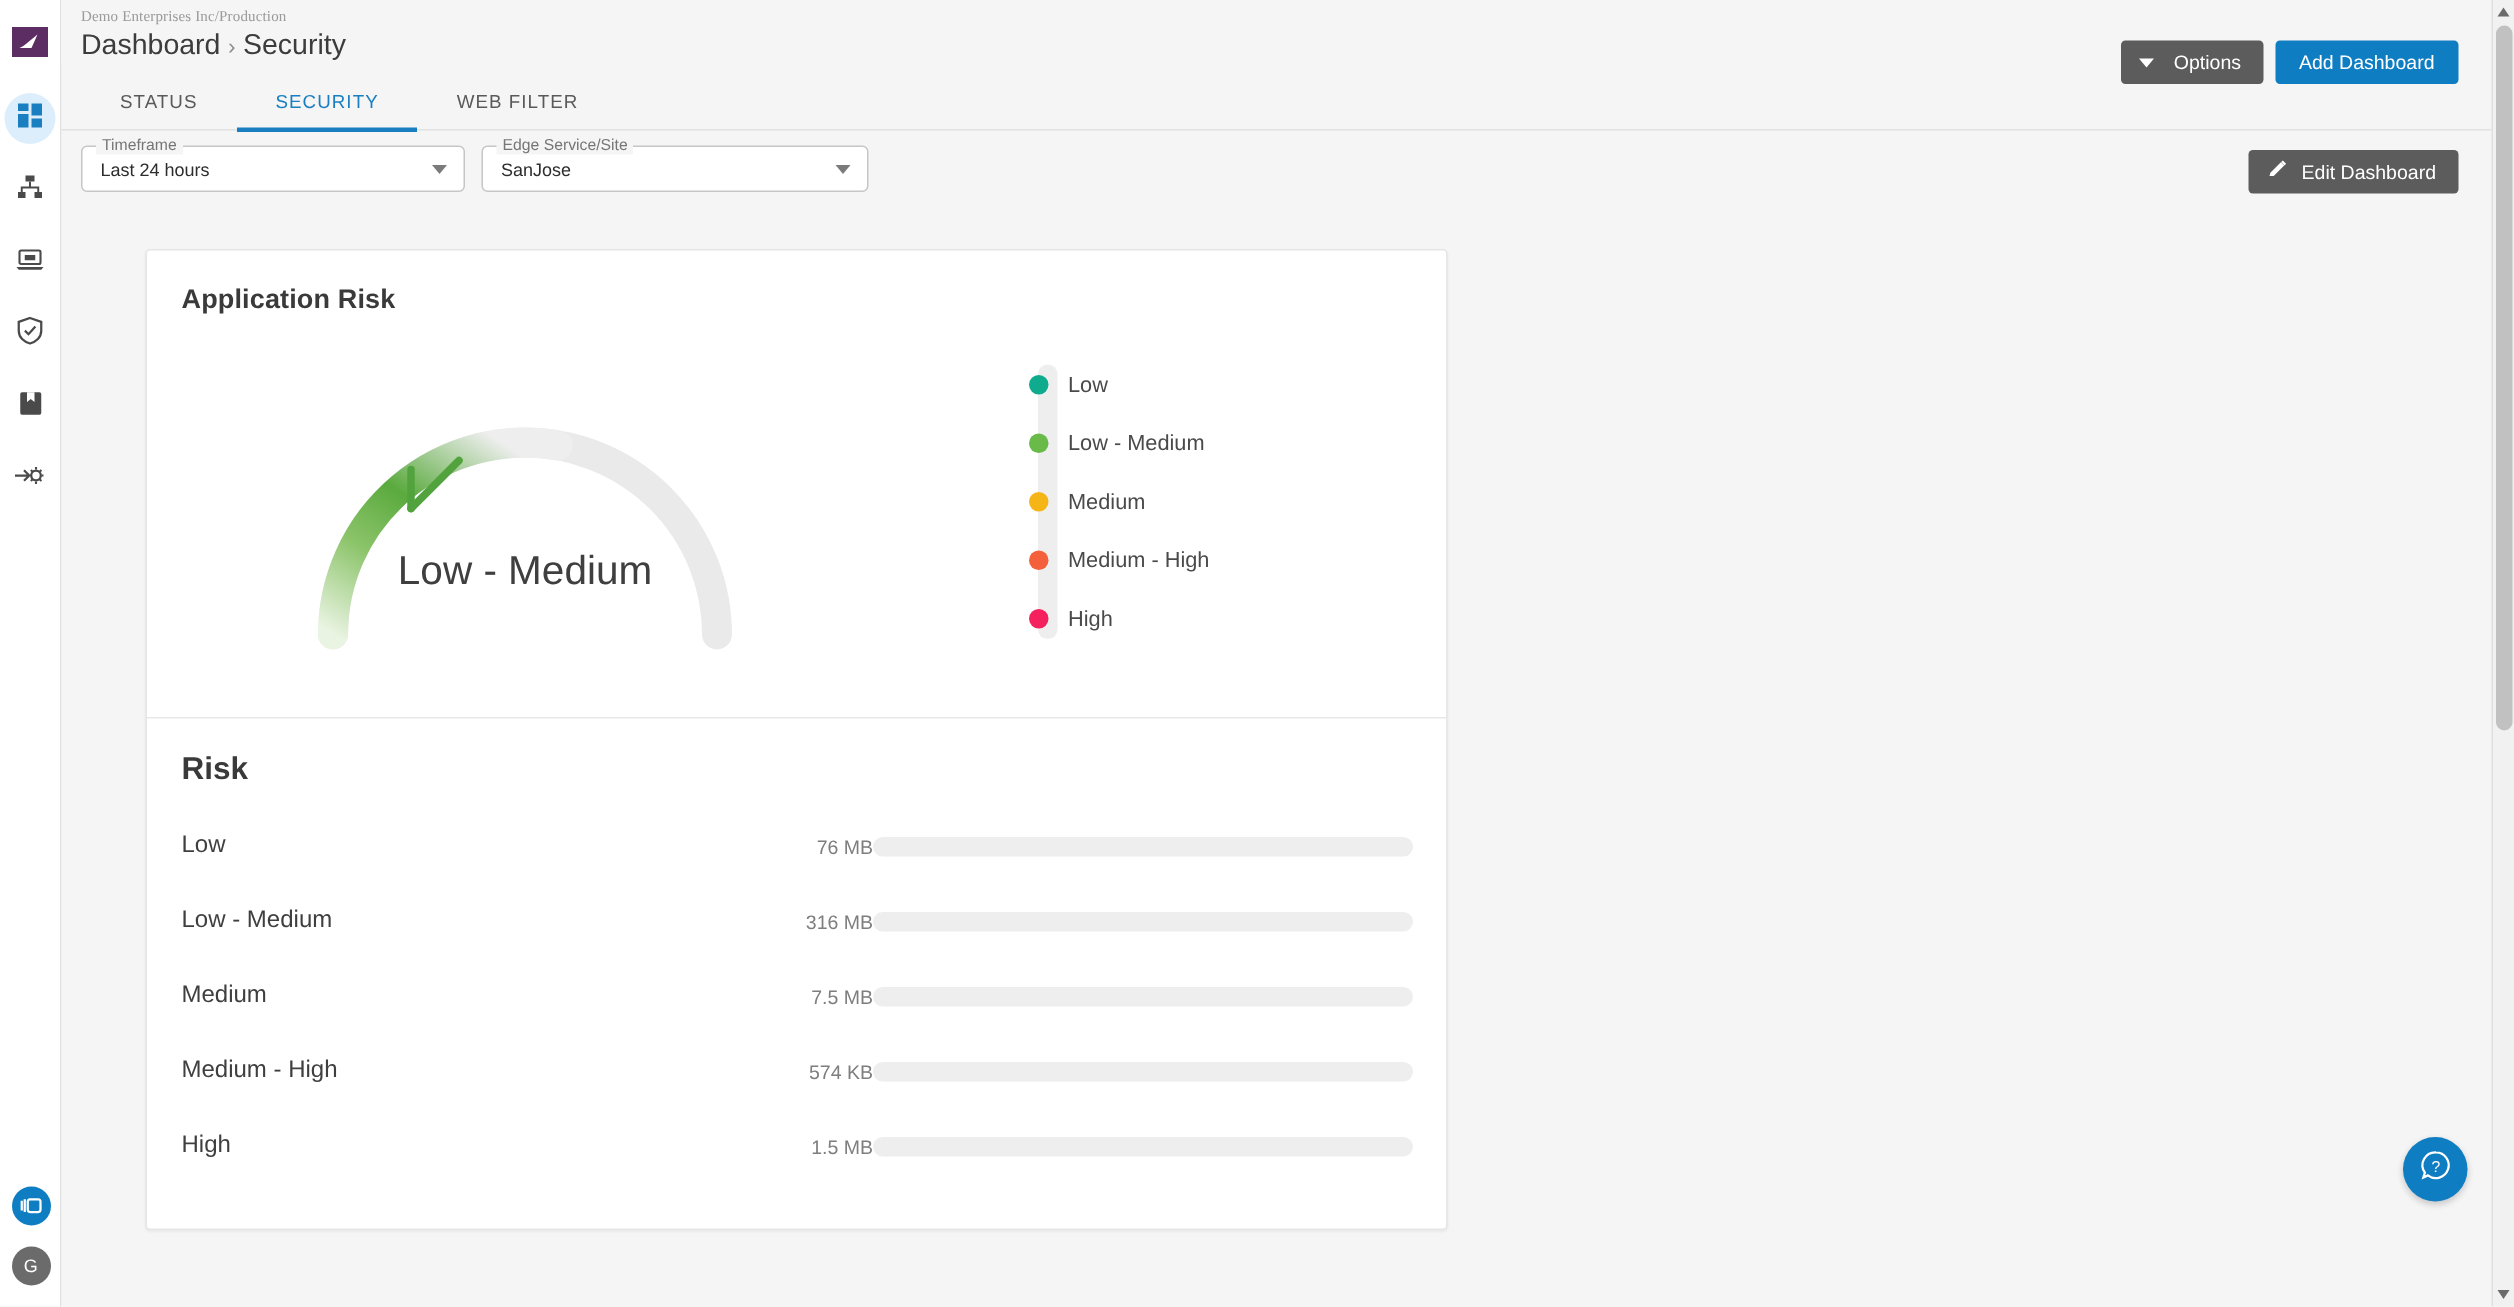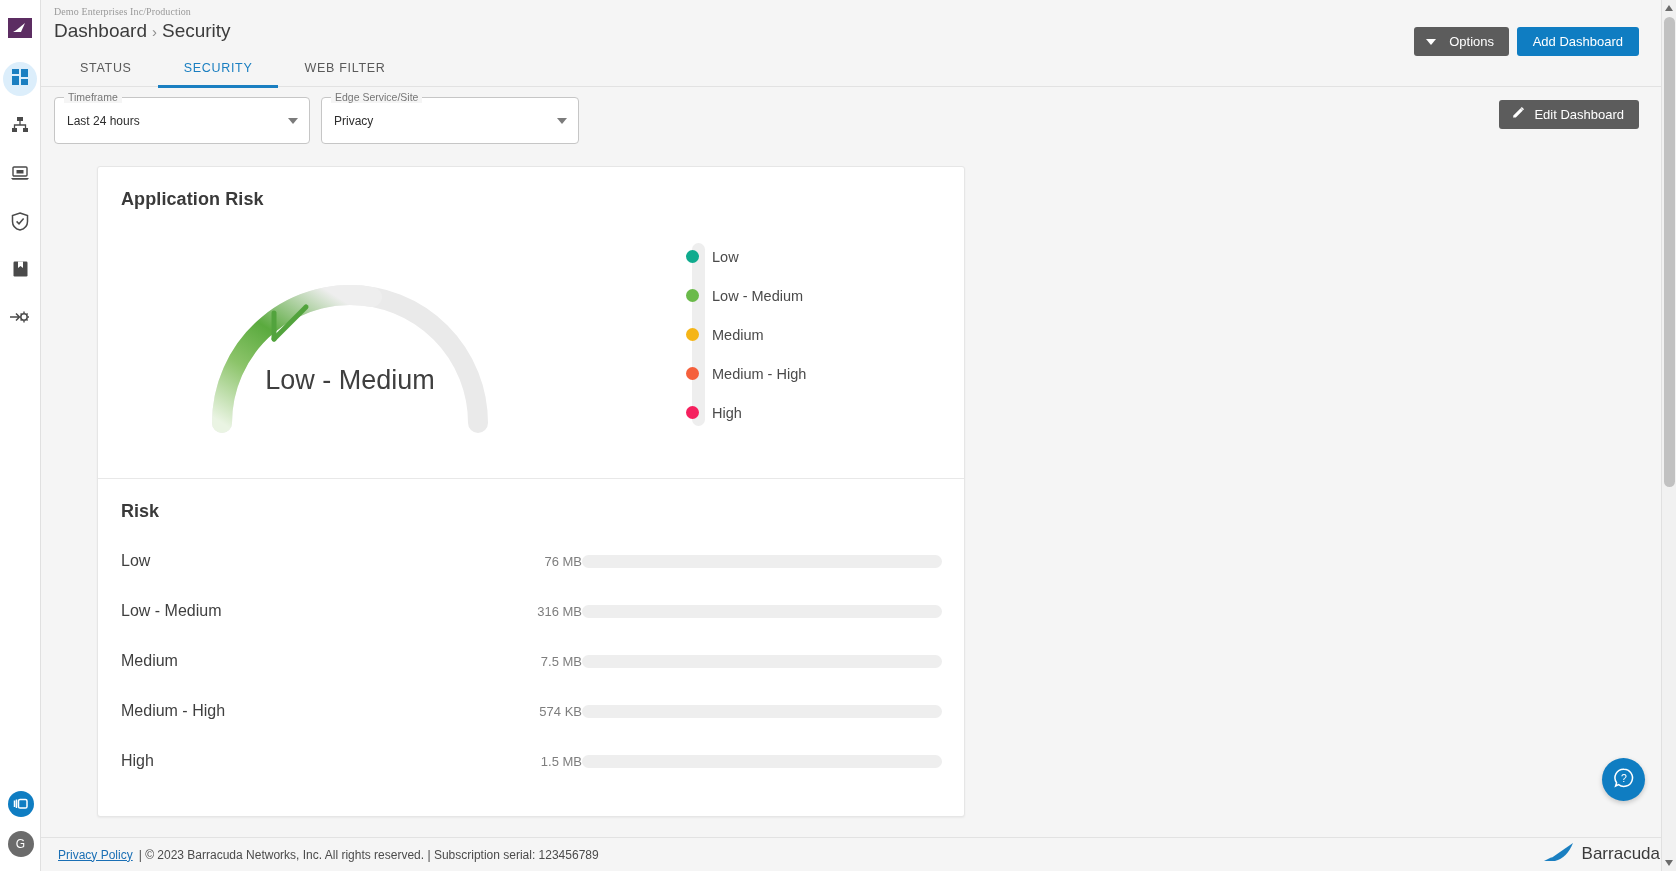--- a/index.html
+++ b/index.html
@@ -62,21 +62,21 @@
     cursor: pointer; position: relative; font-weight: 400;
   }
   .tab.active { color: #1a7fc1; }
   .tab.active::after {
     content: ""; position: absolute; left: 0; right: 0; bottom: -1px;
     height: 3px; background: #1a7fc1;
   }
 
   .filterrow { display: flex; align-items: center; padding: 10px 0 0 13px; gap: 11px; }
   .field {
-    position: relative; height: 47px; border: 1px solid #c6c6c6; border-radius: 4px;
+    position: relative; height: 31px; border: 1px solid #c6c6c6; border-radius: 4px;
     background: #fff; display: flex; align-items: center; cursor: pointer;
   }
   .field.timeframe { width: 256px; }
   .field.edge { width: 258px; }
   .field-label {
     position: absolute; top: -7px; left: 9px; background: #f5f5f5;
     padding: 0 4px; font-size: 10.5px; color: #767676; line-height: 12px;
   }
   .field-value { padding-left: 12px; font-size: 12px; color: #2d2d2d; }
   .caret {
@@ -135,21 +135,21 @@
   }
   .legend-item {
     position: relative; display: flex; align-items: center; height: 39px; z-index: 2;
   }
   .legend-dot { width: 13px; height: 13px; border-radius: 50%; margin-right: 13px; flex: 0 0 13px; }
   .legend-text { font-size: 14.5px; color: #4a4a4a; }
 
   .card-divider { height: 1px; background: #e8e8e8; margin: 0; }
 
   .risk-title {
-    font-size: 18px; color: #3a3a3a; padding: 22px 0 0 23px; font-weight: 700;
+    font-size: 21px; color: #3a3a3a; padding: 22px 0 0 23px; font-weight: 700;
   }
   .risk-list { padding: 14px 0 30px 0; }
   .risk-row { display: flex; align-items: center; height: 50px; padding-left: 23px; }
   .risk-name { width: 385px; font-size: 16px; color: #3f3f3f; }
   .risk-value {
     width: 76px; text-align: right; font-size: 13px; color: #7e7e7e;
   }
   .risk-track {
     flex: 1; height: 13px; background: #eeeeee; border-radius: 7px;
     margin-right: 22px; position: relative; overflow: hidden;
@@ -292,21 +292,21 @@
     </div>
 
     <div class="filterrow">
       <div class="field timeframe">
         <span class="field-label">Timeframe</span>
         <span class="field-value">Last 24 hours</span>
         <span class="caret"></span>
       </div>
       <div class="field edge">
         <span class="field-label">Edge Service/Site</span>
-        <span class="field-value">Privacy</span>
+        <span class="field-value">SanJose</span>
         <span class="caret"></span>
       </div>
     </div>
 
     <button class="btn-options">
       <span class="chev-down"></span>
       <span>Options</span>
     </button>
     <button class="btn-add">
       <span>Add Dashboard</span>
@@ -416,33 +416,20 @@
 
     <div class="help-fab">
       <span>
         <svg width="24" height="24" viewBox="0 0 24 24">
           <path d="M12 3.2 A8.6 8.6 0 1 1 6.6 18.6 L3.6 20 L4.6 16.8 A8.6 8.6 0 0 1 12 3.2 Z" stroke="#ffffff" stroke-width="1.5" fill="none"></path>
           <text x="12" y="16" font-size="10.5" fill="#ffffff" text-anchor="middle" font-family="Liberation Sans, sans-serif">?</text>
         </svg>
       </span>
     </div>
 
-    <div class="footer">
-      <span class="footer-link">Privacy Policy</span>
-      <span class="footer-text">| © 2023 Barracuda Networks, Inc. All rights reserved. | Subscription serial: 123456789</span>
-      <div class="brand">
-        <span>
-          <svg width="34" height="24" viewBox="0 0 34 24">
-            <path d="M4 21 L30 3 C26 13 20 19 12 21 Z" fill="#1a7fc1"></path>
-            <path d="M1 21 L9 17 L6.5 21 Z" fill="#1a7fc1"></path>
-          </svg>
-        </span>
-        <span class="brand-text">Barracuda</span>
-      </div>
-    </div>
 
     <div class="scrollbar">
       <span class="sb-arrow-up"></span>
       <span class="sb-thumb"></span>
       <span class="sb-arrow-down"></span>
     </div>
 
   </div>
 </div>
 

